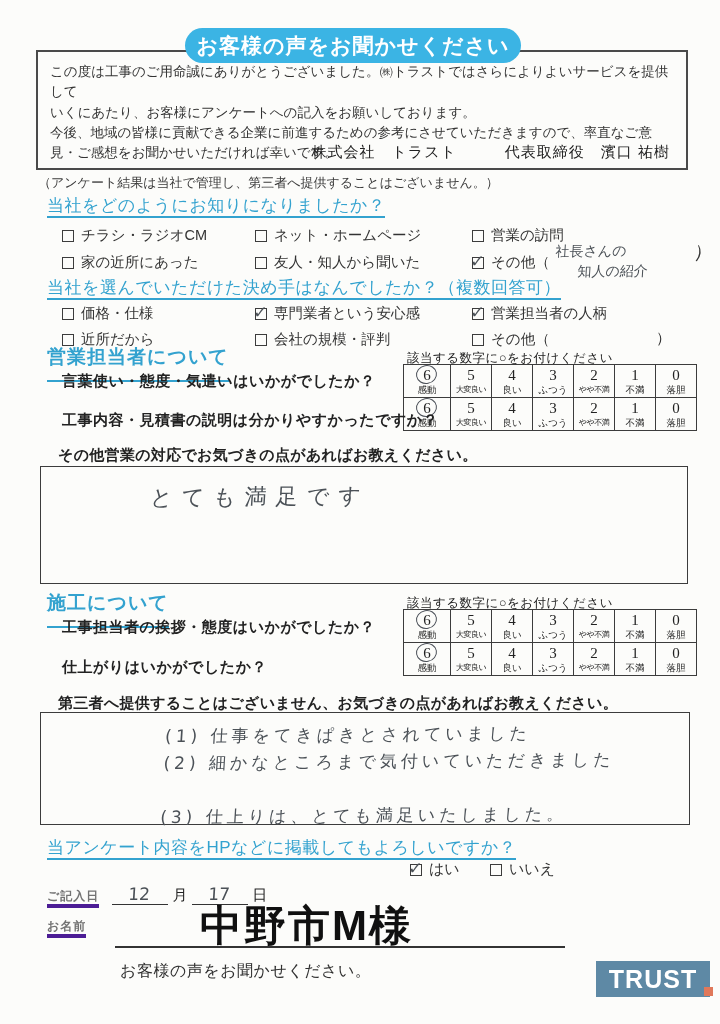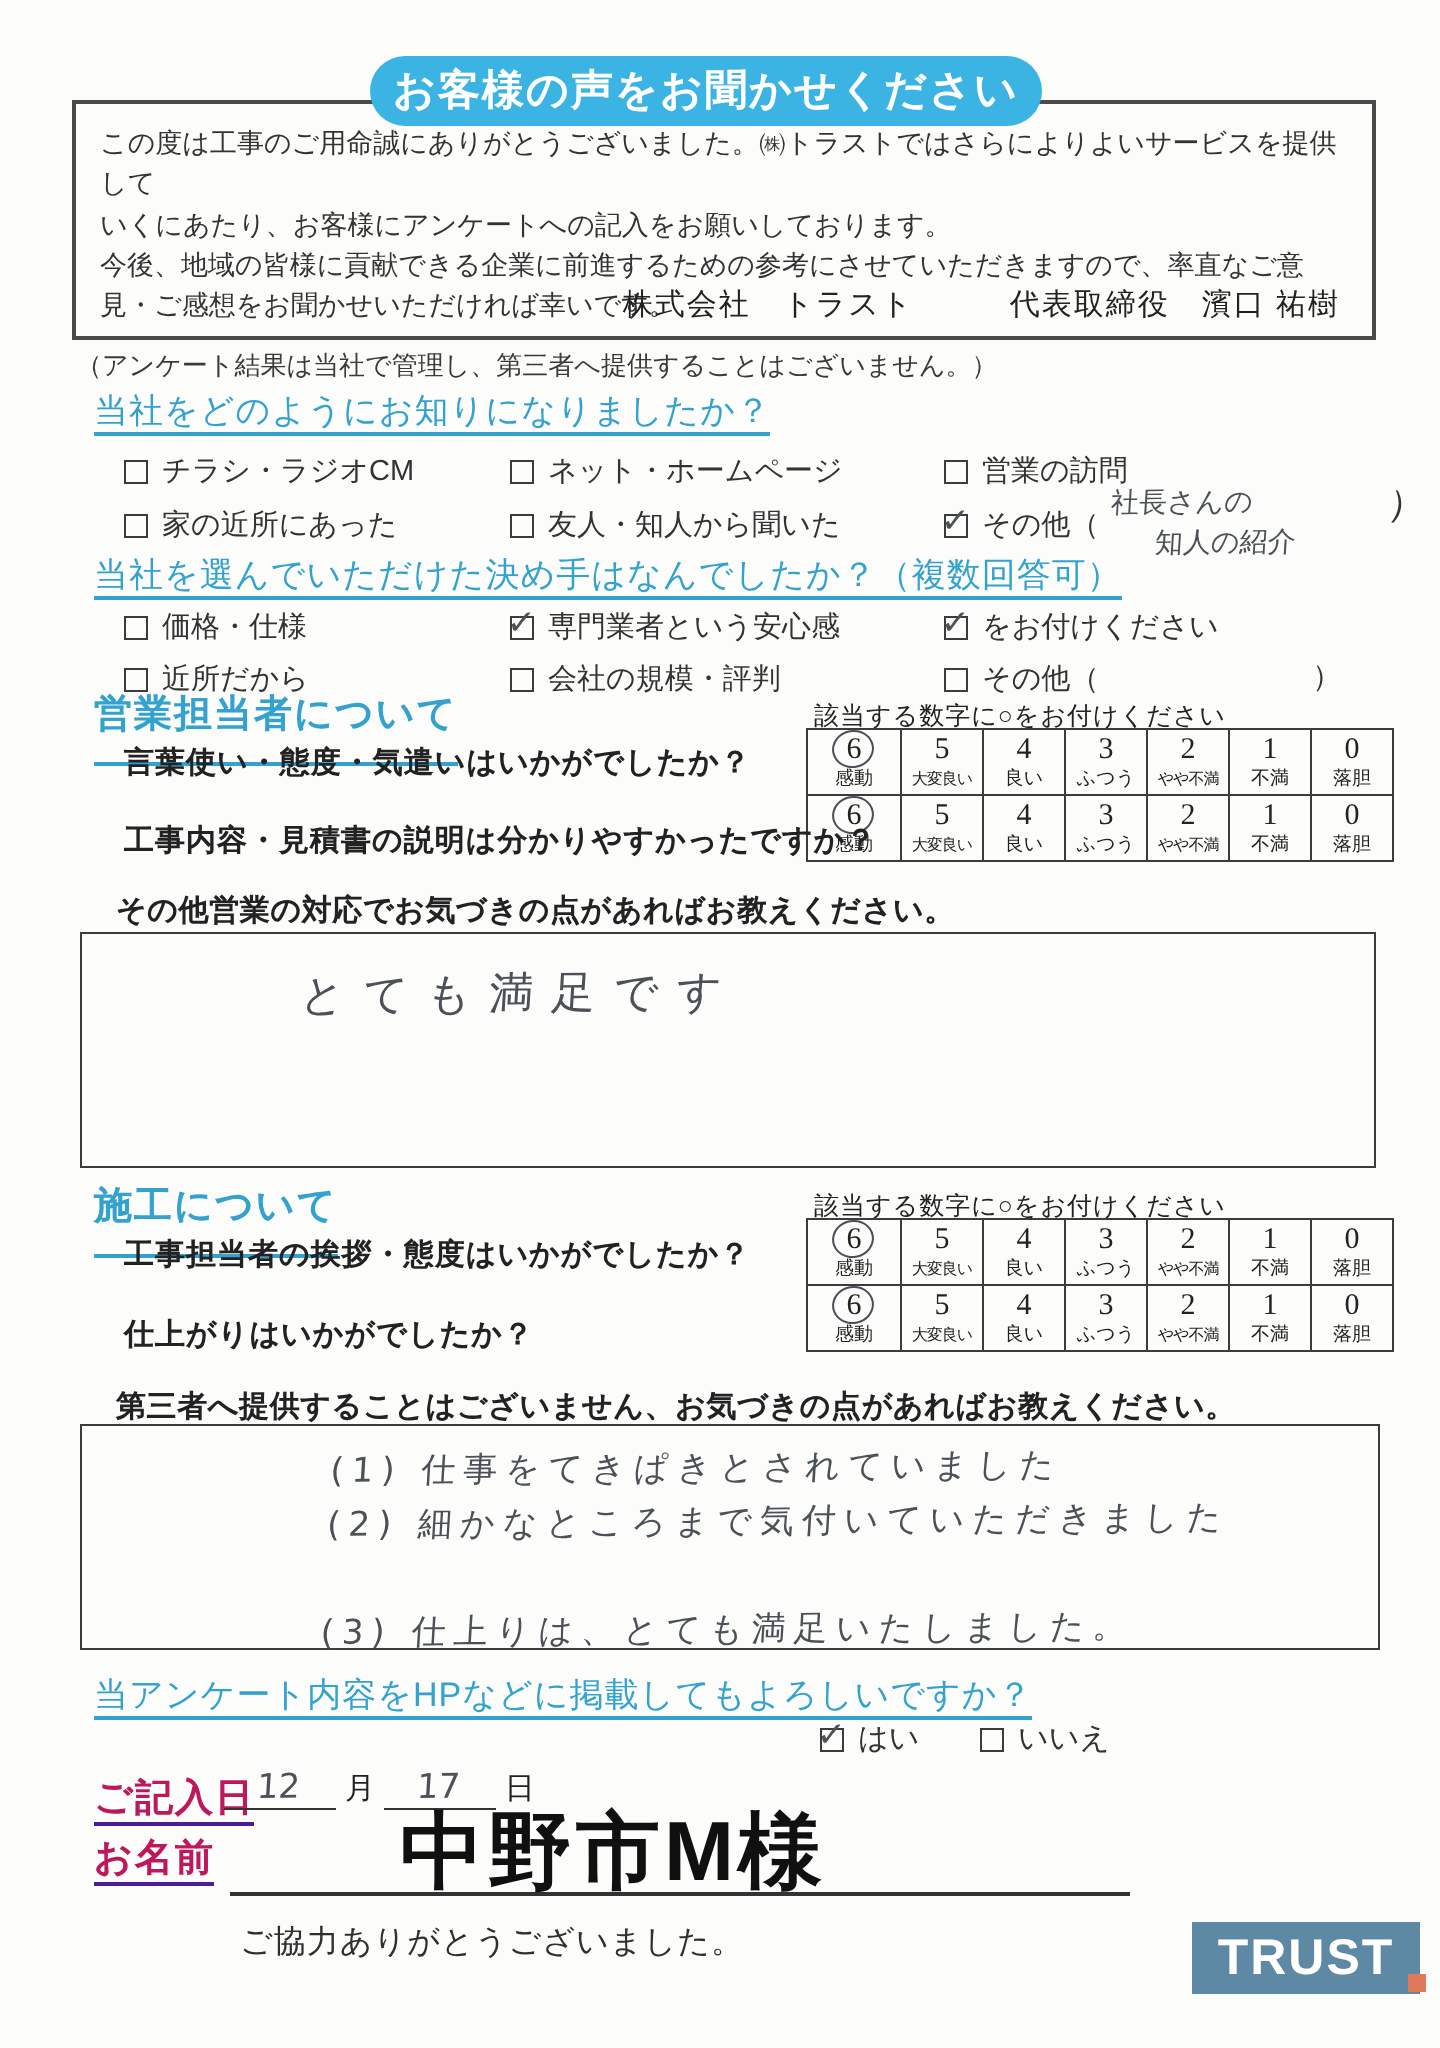--- a/index.html
+++ b/index.html
@@ -80,21 +80,21 @@
   .comment-box{
     border:1.5px solid #3c3c3c; box-sizing:border-box; background:#fcfcfa;
   }
   .hand{
     font-family:"DejaVu Sans","Liberation Sans",sans-serif;
     color:#4b5157; transform:skewX(-4deg) rotate(-0.5deg);
     transform-origin:left top;
   }
 
   
-  .blue-label{font-size:19px; font-weight:bold; color:#be185d; border-bottom:2px solid #4c1d95; padding-bottom:1px; letter-spacing:1px;}
+  .blue-label{font-size:12px; font-weight:bold; color:#737373; border-bottom:4px solid #4c1d95; padding-bottom:1px; letter-spacing:1px;}
   .u-line{display:inline-block; width:56px; border-bottom:1.5px solid #333; text-align:center;}
   .unit{font-size:15px; color:#222;}
   .big-name{font-size:42px; font-weight:bold; color:#101010; letter-spacing:2px; font-family:"Liberation Sans","DejaVu Sans",sans-serif;}
   .name-line{border-bottom:2px solid #333;}
   .thanks{font-size:16px; color:#2f2f2f; letter-spacing:0.5px;}
 
   .logo{
     background:#5E89A5; color:#fff; text-align:center;
     font-weight:bold; font-size:25px; letter-spacing:1px; line-height:36px;
   }
@@ -172,21 +172,21 @@
   <div class="abs cb" style="left:255px; top:304px;">
     <span class="box">
         <span class="tick hand">✓</span>
       </span>
     <span>専門業者という安心感</span>
   </div>
   <div class="abs cb" style="left:472px; top:304px;">
     <span class="box">
         <span class="tick hand">✓</span>
       </span>
-    <span>をお付けください</span>
+    <span>営業担当者の人柄</span>
   </div>
   <div class="abs cb" style="left:62px; top:330px;">
     <span class="box">
         <span class="tick hand"></span>
       </span>
     <span>近所だから</span>
   </div>
   <div class="abs cb" style="left:255px; top:330px;">
     <span class="box">
         <span class="tick hand"></span>
@@ -376,19 +376,19 @@
     <span class="unit">日</span>
   </div>
 
   <div class="abs" style="left:47px; top:916px;">
     <span class="blue-label">お名前</span>
   </div>
   <div class="abs name-line" style="left:115px; top:900px; width:450px; height:46px;">
     <div class="big-name" style="position:absolute; left:85px; top:-2px;">中野市M様</div>
   </div>
 
-  <div class="abs thanks" style="left:120px; top:961px;">ご協力ありがとうございました。</div>
+  <div class="abs thanks" style="left:120px; top:961px;">お客様の声をお聞かせください。</div>
   <div class="abs logo" style="left:596px; top:961px; width:114px; height:36px;">
     <span>TRUST</span>
     <span class="logo-dot" style="right:-3px; bottom:1px;"></span>
   </div>
 
 </div>
 
 </body></html>

